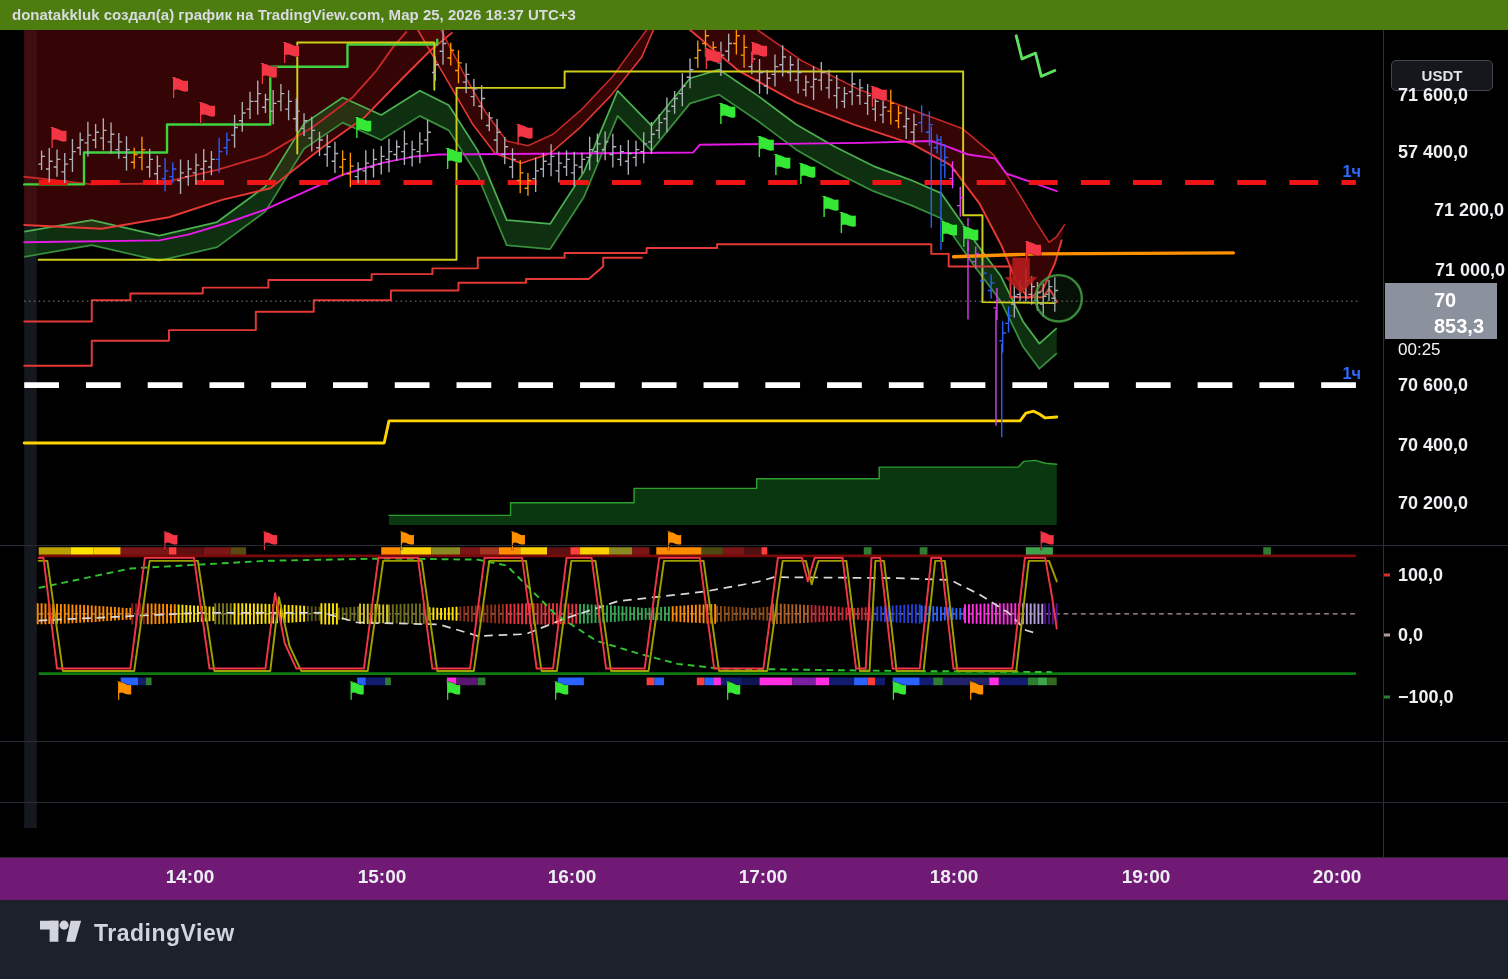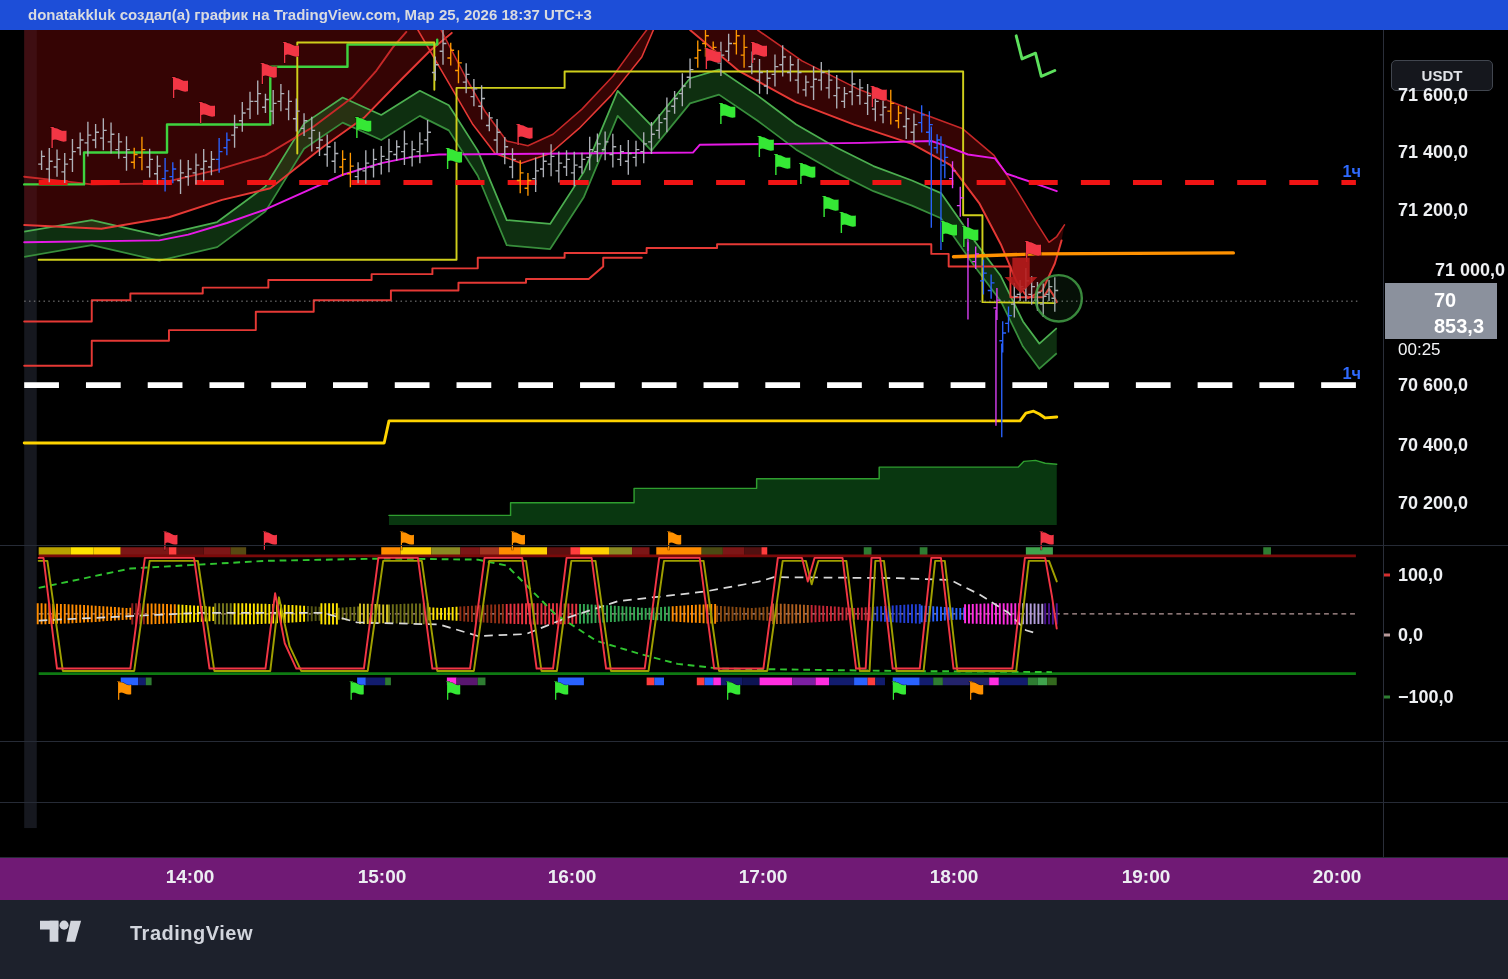--- a/index.html
+++ b/index.html
@@ -1,19 +1,19 @@
 <!DOCTYPE html>
 <html><head>
 <meta charset="utf-8">
 <style>
   html,body{margin:0;padding:0;background:#000;}
   .app{position:relative;width:1508px;height:979px;background:#000;overflow:hidden;
        font-family:"Liberation Sans",sans-serif;}
-  .topbar{position:absolute;left:0;top:0;width:1508px;height:30px;background:#1d4ed8;
-          color:#d9dbe0;font-size:15px;font-weight:600;line-height:30px;padding-left:28px;
+  .topbar{position:absolute;left:0;top:0;width:1508px;height:30px;background:#4d7c0f;
+          color:#d9dbe0;font-size:15px;font-weight:600;line-height:30px;padding-left:12px;
           box-sizing:border-box;white-space:nowrap;}
   .chartwrap{position:absolute;left:0;top:30px;width:1383px;height:827px;}
   #chart-svg{position:absolute;left:0;top:0;}
   .divh{position:absolute;left:0;width:1508px;height:1px;background:#262b36;z-index:6;}
   .price-axis{position:absolute;left:1383px;top:30px;width:125px;height:827px;background:#000;
               border-left:1px solid #2a2e39;z-index:5;box-sizing:border-box;}
   .axis-label{position:absolute;left:14px;transform:translateY(-50%);color:#eef0f3;
               font-size:18px;font-weight:700;white-space:nowrap;text-align:right;}
   .axis-tickmark{position:absolute;left:0;width:6px;height:3px;transform:translateY(-50%);}
   .usdt-btn{position:absolute;left:7px;top:10px;width:100px;height:29px;border:1px solid #41464f;
@@ -21,21 +21,21 @@
             align-items:center;justify-content:center;background:#15171d;cursor:pointer;margin-top:20px;}
   .last-price{position:absolute;left:1px;top:253px;width:112px;height:56px;background:#8b919d;
               color:#fff;padding:4px 0 0 13px;box-sizing:border-box;}
   .last-price .lp1{font-size:20px;font-weight:700;line-height:26px;margin-left:36px;}
   .last-price .lp2{font-size:17px;font-weight:400;line-height:22px;color:#f4f5f7;}
   .time-axis{position:absolute;left:0;top:857px;width:1508px;height:43px;background:#701a75;z-index:4;padding-left:48px;}
   .time-label{position:absolute;top:9px;transform:translateX(-50%);color:#eceef2;
               font-size:19px;font-weight:700;}
   .bottombar{position:absolute;left:0;top:900px;width:1508px;height:79px;background:#1d212c;z-index:4;}
   .tv-logo{position:absolute;left:40px;top:18px;display:flex;align-items:center;gap:12px;cursor:pointer;}
-  .tv-logo-text{color:#d2d5dd;font-size:20px;font-weight:700;letter-spacing:0.5px;margin-left:36px;}
+  .tv-logo-text{color:#d2d5dd;font-size:23px;font-weight:700;letter-spacing:0.5px;}
 </style>
 </head>
 <body>
 
 <div class="app">
 
   <div class="topbar">
     <span>donatakkluk создал(а) график на TradingView.com, Мар 25, 2026 18:37 UTC+3</span>
   </div>
 
@@ -342,22 +342,22 @@
       </svg>
   </div>
 
   <div class="price-axis" id="price-axis">
     <div class="usdt-btn">USDT</div>
     <div class="last-price" id="last-price" style="top: 253px; background: rgb(139, 145, 157);">
       <div class="lp1">70 853,3</div>
       <div class="lp2">00:25</div>
     </div>
   <div class="axis-label" style="top: 65px;">71 600,0</div>
-      <div class="axis-label" style="top: 122px;">71 400,0</div>
-      <div class="axis-label" style="top: 180px;">71 200,0</div>
+      <div class="axis-label" style="top: 122px;">57 400,0</div>
+      <div class="axis-label" style="top: 180px; margin-left: 36px;">71 200,0</div>
       <div class="axis-label" style="top: 240px; margin-left: 37px;">71 000,0</div>
       <div class="axis-label" style="top: 355px;">70 600,0</div>
       <div class="axis-label" style="top: 415px;">70 400,0</div>
       <div class="axis-label" style="top: 473px;">70 200,0</div>
       <div class="axis-label" style="top: 545px;">100,0</div>
       <div class="axis-tickmark" style="top: 545px; background: rgb(211, 47, 47);"></div>
       <div class="axis-label" style="top: 605px;">0,0</div>
       <div class="axis-tickmark" style="top: 605px; background: rgb(184, 154, 154);"></div>
       <div class="axis-label" style="top: 667px;">−100,0</div>
       <div class="axis-tickmark" style="top: 667px; background: rgb(46, 125, 50);"></div>

